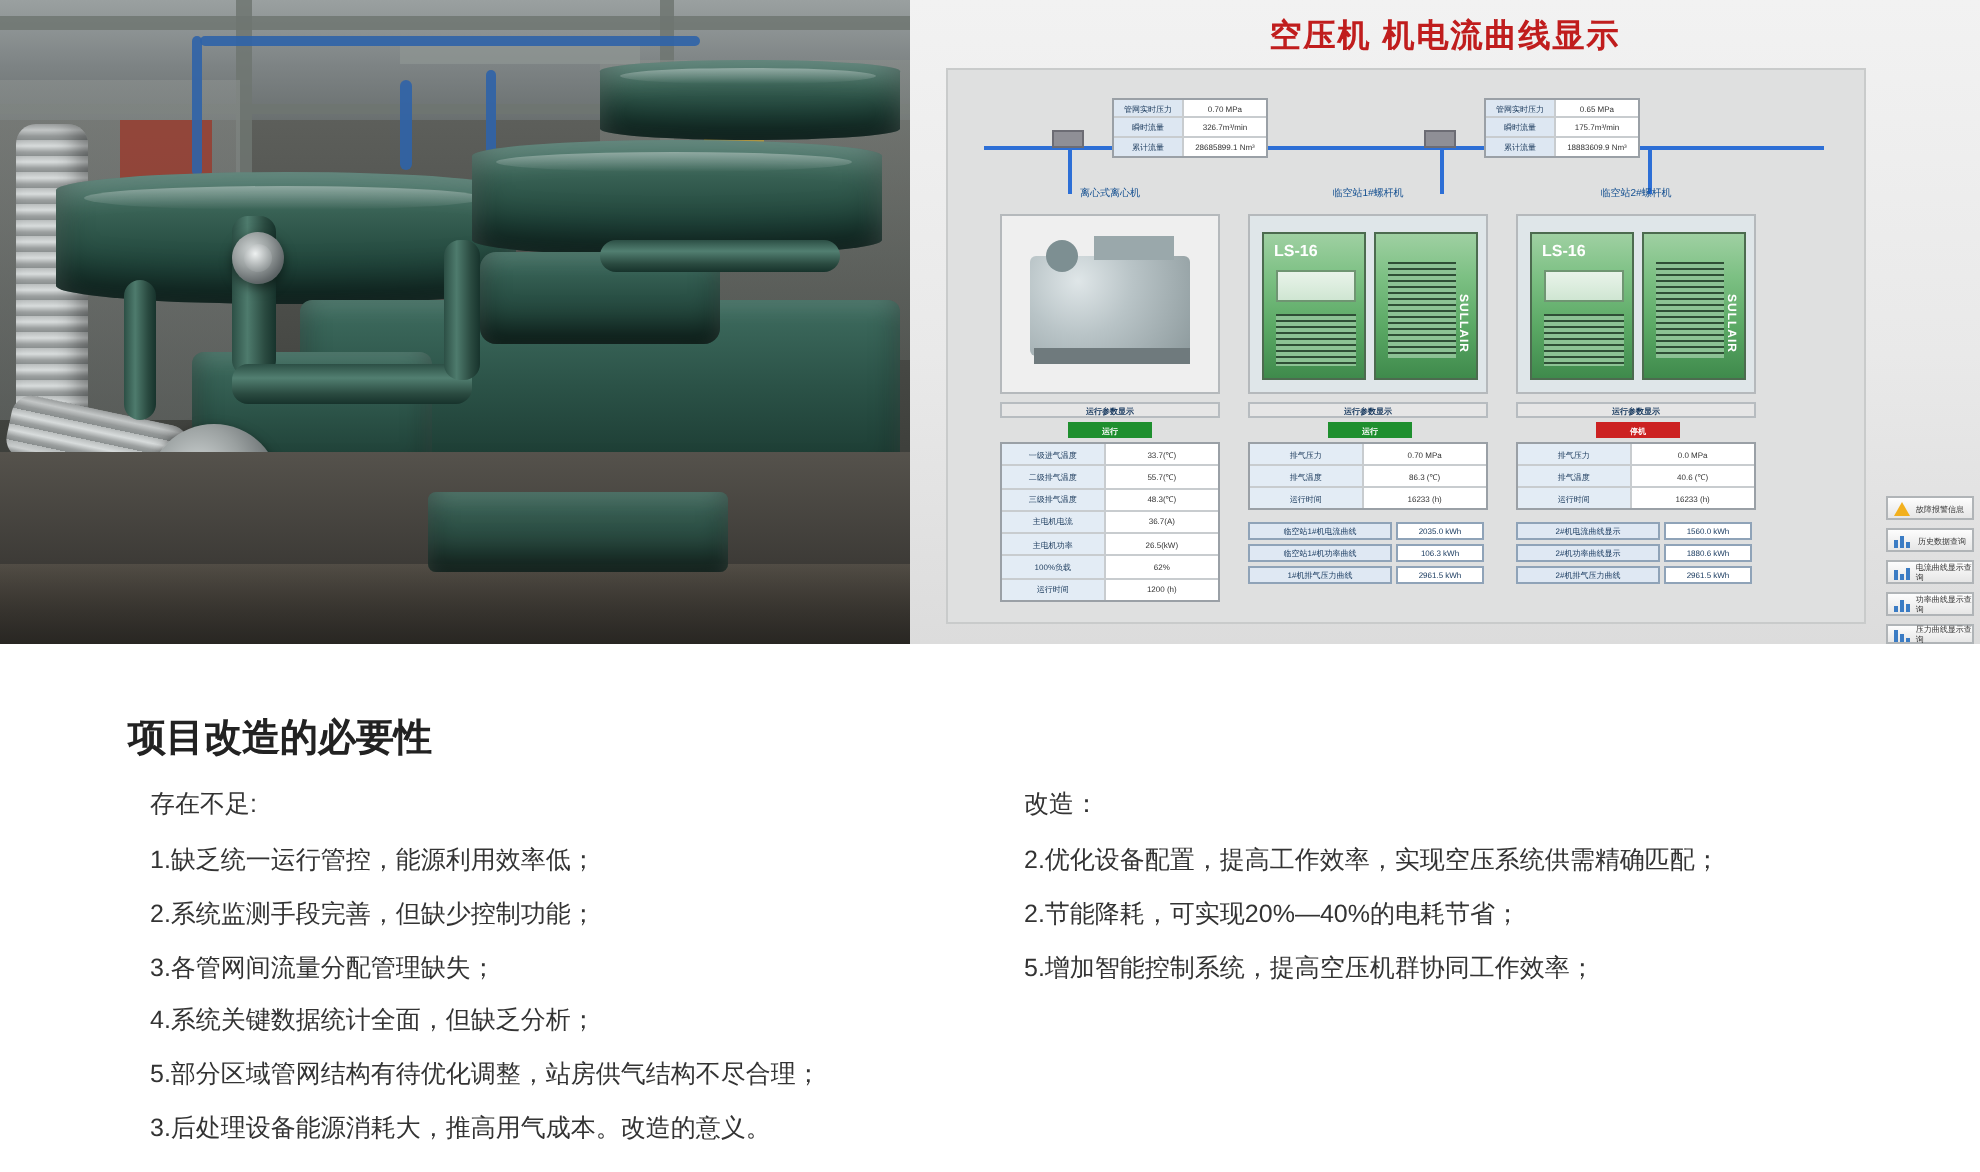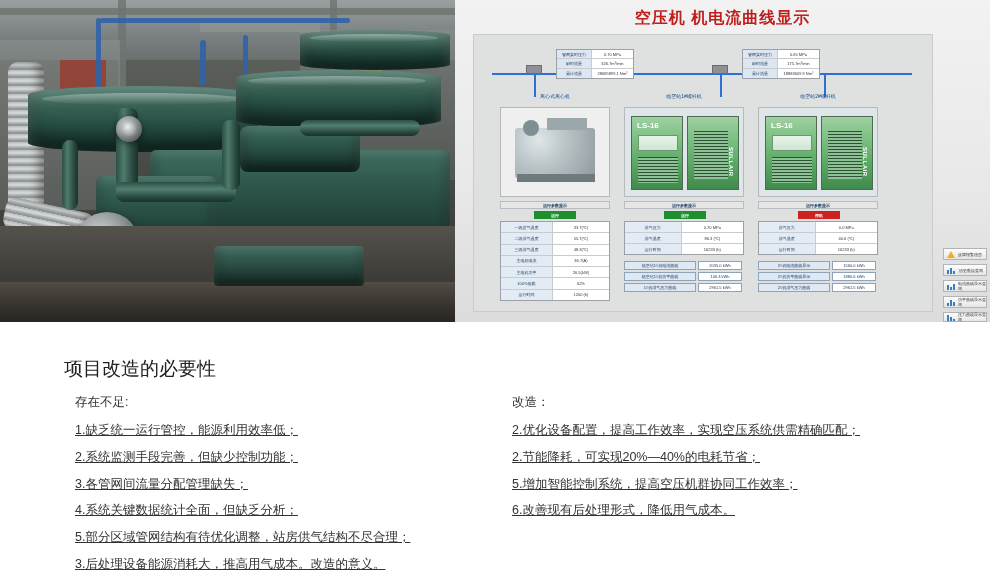--- a/index.html
+++ b/index.html
@@ -173,26 +173,26 @@
   .warn-tri {
     width:0; height:0; border-left:4px solid transparent; border-right:4px solid transparent;
     border-bottom:7px solid #f2b01e;
   }
   .mini-chart { width:9px; height:7px; position:relative; overflow:hidden; }
   .mini-chart i { position:absolute; bottom:0; width:2px; background:#3b7cc4; }
 
   
   .bottom { position:absolute; left:0; top:322px; width:990px; height:264px; background:#fff; }
   .sect-title {
-    position:absolute; left:64px; top:34px; font-size:19px; color:#222; font-weight:normal;
+    position:absolute; left:64px; top:34px; font-size:19px; color:#222; font-weight:bold;
   }
   .col-left { position:absolute; left:75px; top:72px; width:420px; }
   .col-right { position:absolute; left:512px; top:72px; width:460px; }
   .col-head { font-size:12.5px; color:#333; margin-bottom:13px; }
-  .col-line { font-size:12.5px; color:#333; margin-bottom:13px; line-height:1.1;text-decoration:underline; }
+  .col-line { font-size:12.5px; color:#333; margin-bottom:13px; line-height:1.1; }
 </style>
 </head>
 <body>
 
 <div class="page">
 
   <div class="top-strip">
 
     <div class="photo">
       <div class="ph-ceiling"></div>
@@ -481,17 +481,16 @@
       <div class="col-line">4.系统关键数据统计全面，但缺乏分析；</div>
       <div class="col-line">5.部分区域管网结构有待优化调整，站房供气结构不尽合理；</div>
       <div class="col-line">3.后处理设备能源消耗大，推高用气成本。改造的意义。</div>
     </div>
 
     <div class="col-right">
       <div class="col-head">改造：</div>
       <div class="col-line">2.优化设备配置，提高工作效率，实现空压系统供需精确匹配；</div>
       <div class="col-line">2.节能降耗，可实现20%—40%的电耗节省；</div>
       <div class="col-line">5.增加智能控制系统，提高空压机群协同工作效率；</div>
-      <div class="col-line">6.改善现有后处理形式，降低用气成本。</div>
     </div>
   </div>
 
 </div>
 
 </body></html>

